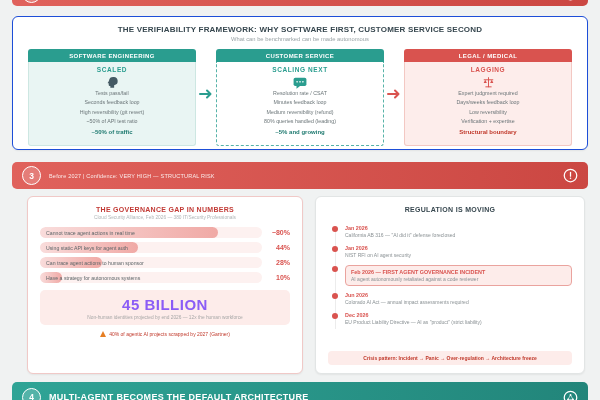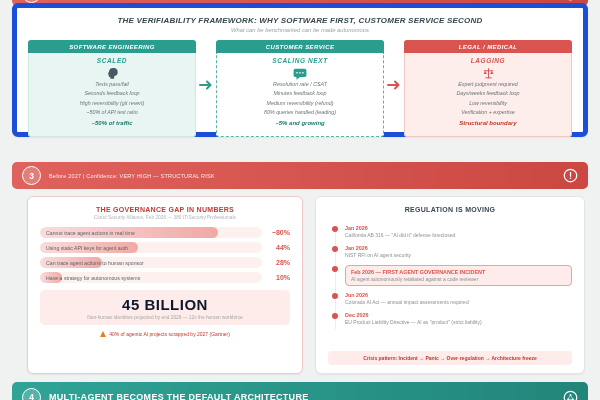--- a/index.html
+++ b/index.html
@@ -16,21 +16,21 @@
           background:rgba(255,255,255,.18);color:#fff;font-weight:bold;font-size:8.5px;
           display:flex;align-items:center;justify-content:center;flex:0 0 auto;}
   .banner-text{margin-left:8px;}
   .banner-title{color:#fff;font-weight:bold;font-size:9px;letter-spacing:.3px;}
   .banner-sub{color:rgba(255,255,255,.88);font-size:5.5px;margin-top:1.5px;letter-spacing:.2px;}
   .banner-right{margin-left:auto;display:flex;align-items:center;}
   #top-banner{top:-20px;height:26px;}
   #sec3-banner{top:162px;height:27px;}
   #sec4-banner{top:382px;height:30px;}
   
-  #fw-card{left:12px;top:3px;width:576px;height:134px;border:5px solid #1d4ed8;font-style:italic;}
+  #fw-card{left:12px;top:16px;width:576px;height:134px;border:1px solid #1d4ed8;}
   .fw-title{text-align:center;font-size:8px;font-weight:bold;color:#37474f;margin-top:8px;letter-spacing:.2px;}
   .fw-sub{text-align:center;font-size:5.8px;color:#9aa3a6;margin-top:2px;}
   .fw-row{display:flex;align-items:flex-start;justify-content:center;margin-top:7px;}
   .fw-col{width:168px;}
   .fw-head{height:13px;border-radius:3px 3px 0 0;color:#fff;font-size:6px;font-weight:bold;
            display:flex;align-items:center;justify-content:center;letter-spacing:.4px;}
   .fw-body{height:84px;border-radius:0 0 3px 3px;text-align:center;padding-top:4px;box-sizing:border-box;}
   .c-teal .fw-head{background:#2a9d8f;}
   .c-teal .fw-body{background:#e9f5f3;border:1px solid #cde7e2;border-top:none;}
   .c-dash .fw-head{background:#2a9d8f;}
@@ -50,21 +50,21 @@
   #gap-card{left:27px;top:196px;width:276px;height:178px;border:1px solid #f0c9c7;}
   .gap-title{text-align:center;font-size:7px;font-weight:bold;color:#c23b36;margin-top:9px;letter-spacing:.3px;}
   .gap-sub{text-align:center;font-size:4.8px;color:#b0b6b8;margin-top:2px;}
   .bars{margin:7px 12px 0 12px;}
   .bar-row{display:flex;align-items:center;margin-bottom:4px;}
   .bar{flex:1;height:11px;background:#fdf1f0;border-radius:5.5px;position:relative;overflow:hidden;}
   .bar-fill{position:absolute;left:0;top:0;bottom:0;background:linear-gradient(90deg,#f9dcdb,#f0a9a5);border-radius:5.5px;}
   .bar-label{position:absolute;left:6px;top:50%;transform:translateY(-50%);font-size:5.2px;color:#5c6467;white-space:nowrap;}
   .bar-val{width:28px;text-align:right;font-size:7px;font-weight:bold;color:#d9534f;}
   .big-box{margin:7px 12px 0;background:#fdecea;border-radius:5px;text-align:center;padding:6px 4px 5px;}
-  .big-num{font-size:15px;font-weight:bold;color:#0f172a;letter-spacing:.5px;}
+  .big-num{font-size:15px;font-weight:bold;color:#8b5cf6;letter-spacing:.5px;}
   .big-cap{font-size:4.8px;color:#a7a7a7;margin-top:2px;}
   .warn-row{margin-top:6px;text-align:center;font-size:5px;color:#c0392b;}
   .warn-tri{display:inline-block;width:0;height:0;border-left:3.5px solid transparent;
             border-right:3.5px solid transparent;border-bottom:6px solid #e67e22;
             margin-right:3px;vertical-align:-1px;}
   
   #reg-card{left:315px;top:196px;width:270px;height:178px;border:1px solid #e2e5e5;}
   .reg-title{text-align:center;font-size:7px;font-weight:bold;color:#37474f;margin-top:9px;letter-spacing:.3px;}
   .timeline{position:absolute;left:16px;right:12px;top:28px;}
   .tl-line{position:absolute;left:2.5px;top:3px;bottom:3px;width:1px;background:#ececec;}

